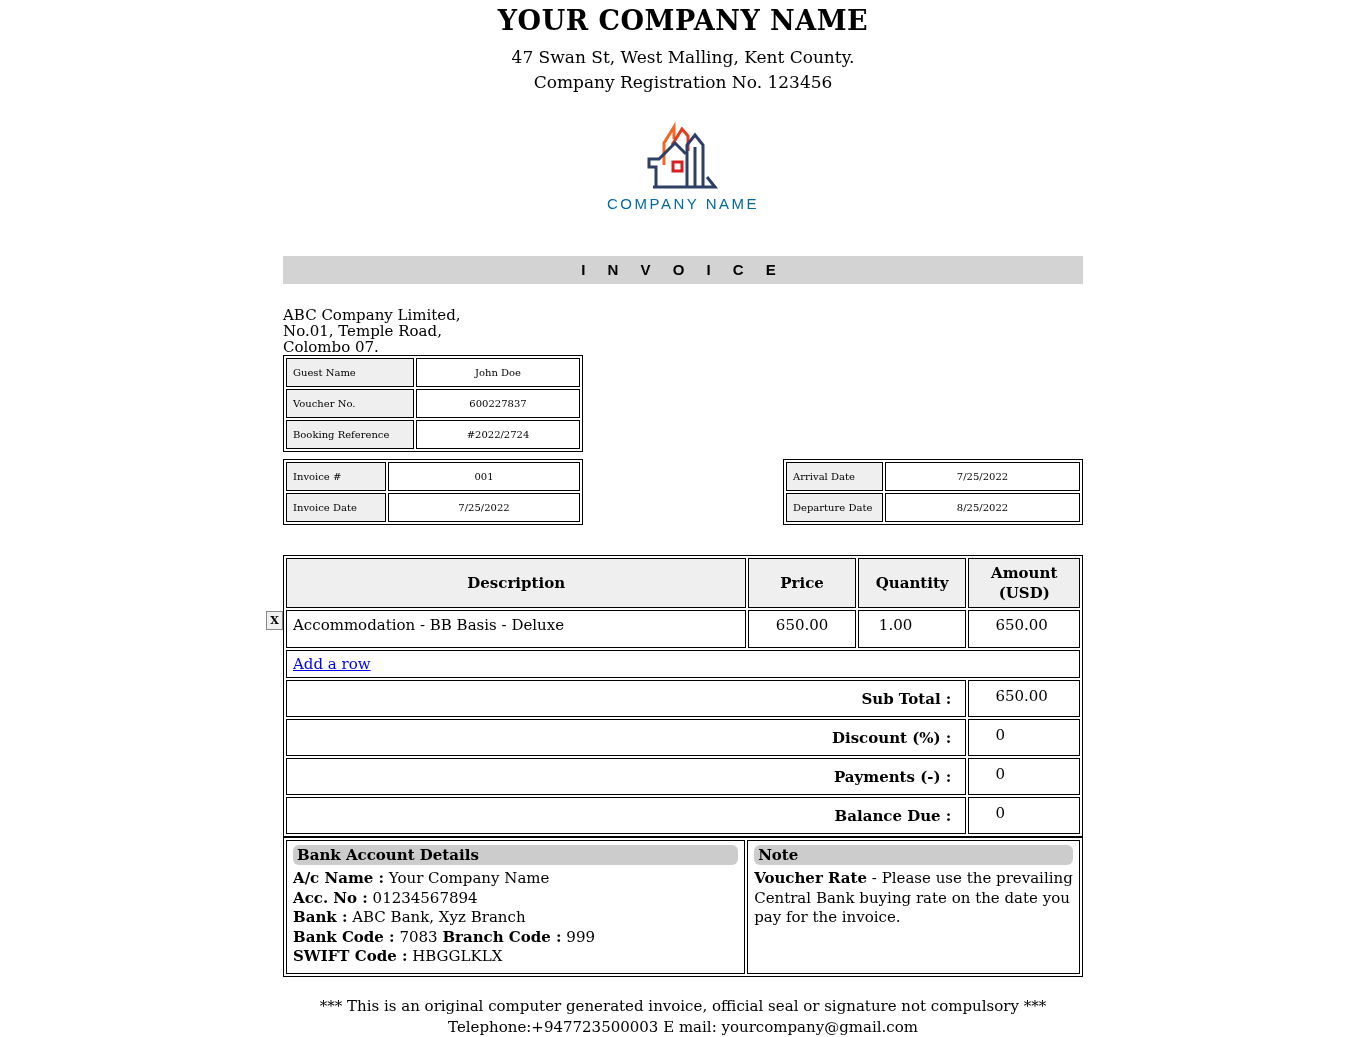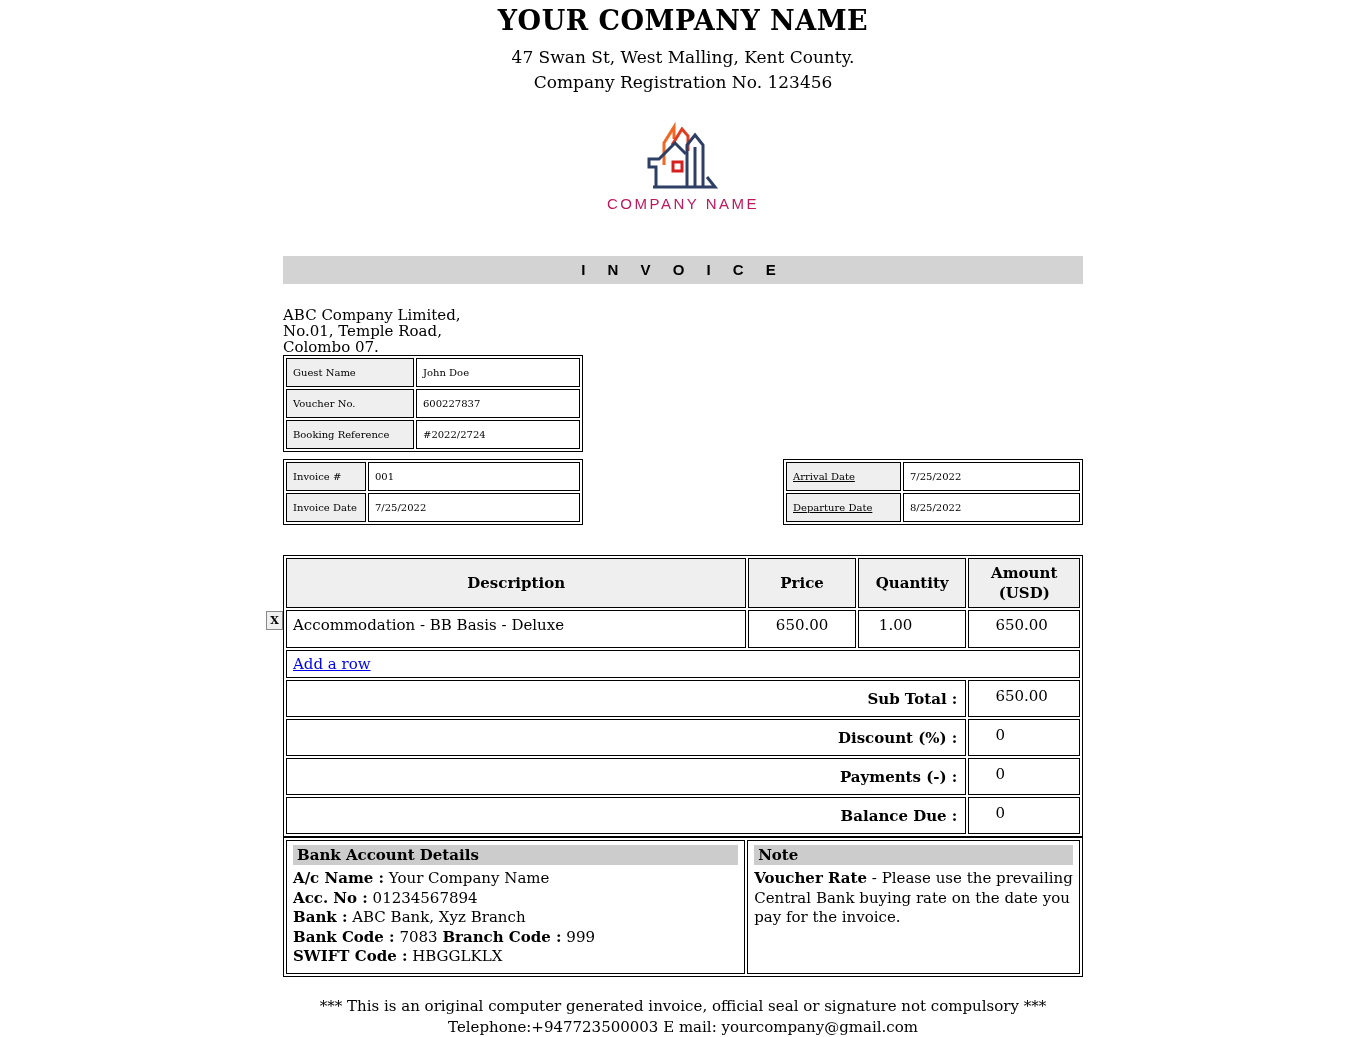--- a/index.html
+++ b/index.html
@@ -11,71 +11,71 @@
   .page { width:800px; margin:0 auto; position:relative; }
 
   
   .header { text-align:center; padding-top:5px; }
   .company-name { font-size:27px; font-weight:bold; letter-spacing:0.5px; margin-bottom:9px; }
   .addr-line { font-size:17px; line-height:25px; }
 
   
   .logo { text-align:center; margin-top:20px; }
   .logo svg { display:block; margin:0 auto; }
-  .logo-text { font-family:"Liberation Sans", sans-serif; font-size:15px; letter-spacing:2.5px; color:#be185d; margin-top:2px; }
+  .logo-text { font-family:"Liberation Sans", sans-serif; font-size:15px; letter-spacing:2.5px; color:#0369a1; margin-top:2px; }
 
   
   .banner { margin-top:44px; background:#d3d3d3; height:28px; line-height:28px; text-align:center; }
   .banner span { font-family:"Liberation Sans", sans-serif; font-weight:bold; font-size:15px; letter-spacing:9px; }
 
   
   .info-row { display:flex; justify-content:space-between; margin-top:22px;flex-direction:column; }
   .bill-to { font-size:15px; line-height:16px; padding-top:1px; }
   .bill-to div { margin-bottom:0; }
 
   table.box { border-collapse:separate; border-spacing:2px; border:1px solid #000; background:#fff; }
   table.box td { border:1px solid #000; font-size:10px; padding:4px 6px; height:29px; }
   table.box td.lbl { background:#efefef; }
-  table.box td.val { text-align:left; }
+  table.box td.val { text-align:center; }
   .w300 { width:300px; }
   .guest-table td.lbl { width:128px; }
-  .inv-table td.lbl { width:80px; }
-  .stay-table td.lbl { width:115px;text-decoration:underline; }
+  .inv-table td.lbl { width:100px; }
+  .stay-table td.lbl { width:97px; }
   .info-row2 { display:flex; justify-content:space-between; margin-top:7px; }
 
   
   .items-wrap { position:relative; margin-top:30px; }
   table.items { width:800px; border-collapse:separate; border-spacing:2px; border:1px solid #000; }
   table.items th, table.items td { border:1px solid #000; font-size:15px; }
   table.items th { background:#efefef; font-weight:bold; text-align:center; padding:4px; height:48px; vertical-align:middle; line-height:20px; }
   td.c-desc { width:458px; }
   td.c-price { width:107px; }
   td.c-qty { width:108px; }
   td.c-amt { width:111px; }
   tr.item-row td { height:38px; vertical-align:top; padding-top:5px; }
   tr.item-row td.c-desc { padding-left:6px; }
   tr.item-row td.c-price { text-align:center; }
   tr.item-row td.c-qty { padding-left:20px; }
   tr.item-row td.c-amt { padding-left:26px; }
   tr.addrow-row td { height:28px; vertical-align:middle; padding-left:6px; }
   a.addrow { color:#0000ee; text-decoration:underline; cursor:pointer; }
-  tr.total-row td.tlabel { height:37px; text-align:right; vertical-align:middle; font-weight:bold; padding-right:8px; }
+  tr.total-row td.tlabel { height:37px; text-align:right; vertical-align:middle; font-weight:bold; padding-right:14px; }
   tr.total-row td.tval { vertical-align:top; padding-top:6px; padding-left:26px; }
   .del-btn {
     position:absolute; left:-17px; top:56px; width:17px; height:19px;
     background:#f0f0f0; border:1px solid #888; font-family:"DejaVu Serif", serif;
     font-weight:bold; font-size:11px; line-height:15px; text-align:center; cursor:pointer; padding:0;
   }
 
   
   table.bank { width:800px; border-collapse:separate; border-spacing:2px; border:1px solid #000; margin-top:0px; }
   table.bank td { border:1px solid #000; vertical-align:top; padding:4px 6px 6px 6px; font-size:15px; }
   td.bank-cell { width:458px; }
   td.note-cell { width:332px; }
-  .sec-title { background:#cccccc; font-weight:bold; padding:1px 4px; margin-bottom:4px; }
+  .sec-title { background:#cccccc; font-weight:bold; padding:1px 4px; margin-bottom:4px;border-radius:6px; }
   .bank-line { line-height:19.5px; }
   .note-text { line-height:19.5px; }
 
   
   .footer { margin-top:19px; text-align:center; font-size:15px; line-height:21px; }
   .rule { border:none; border-top:2px solid #9a9a9a; margin:5px 0 3px 0; }
 
   
   .version-box { margin-left:-6px; width:708px; border:2px solid #000; display:flex; height:66px; background:#fff; }
   .vb-info { flex:0 0 392px; border-right:2px solid #000; padding:4px 8px; }

